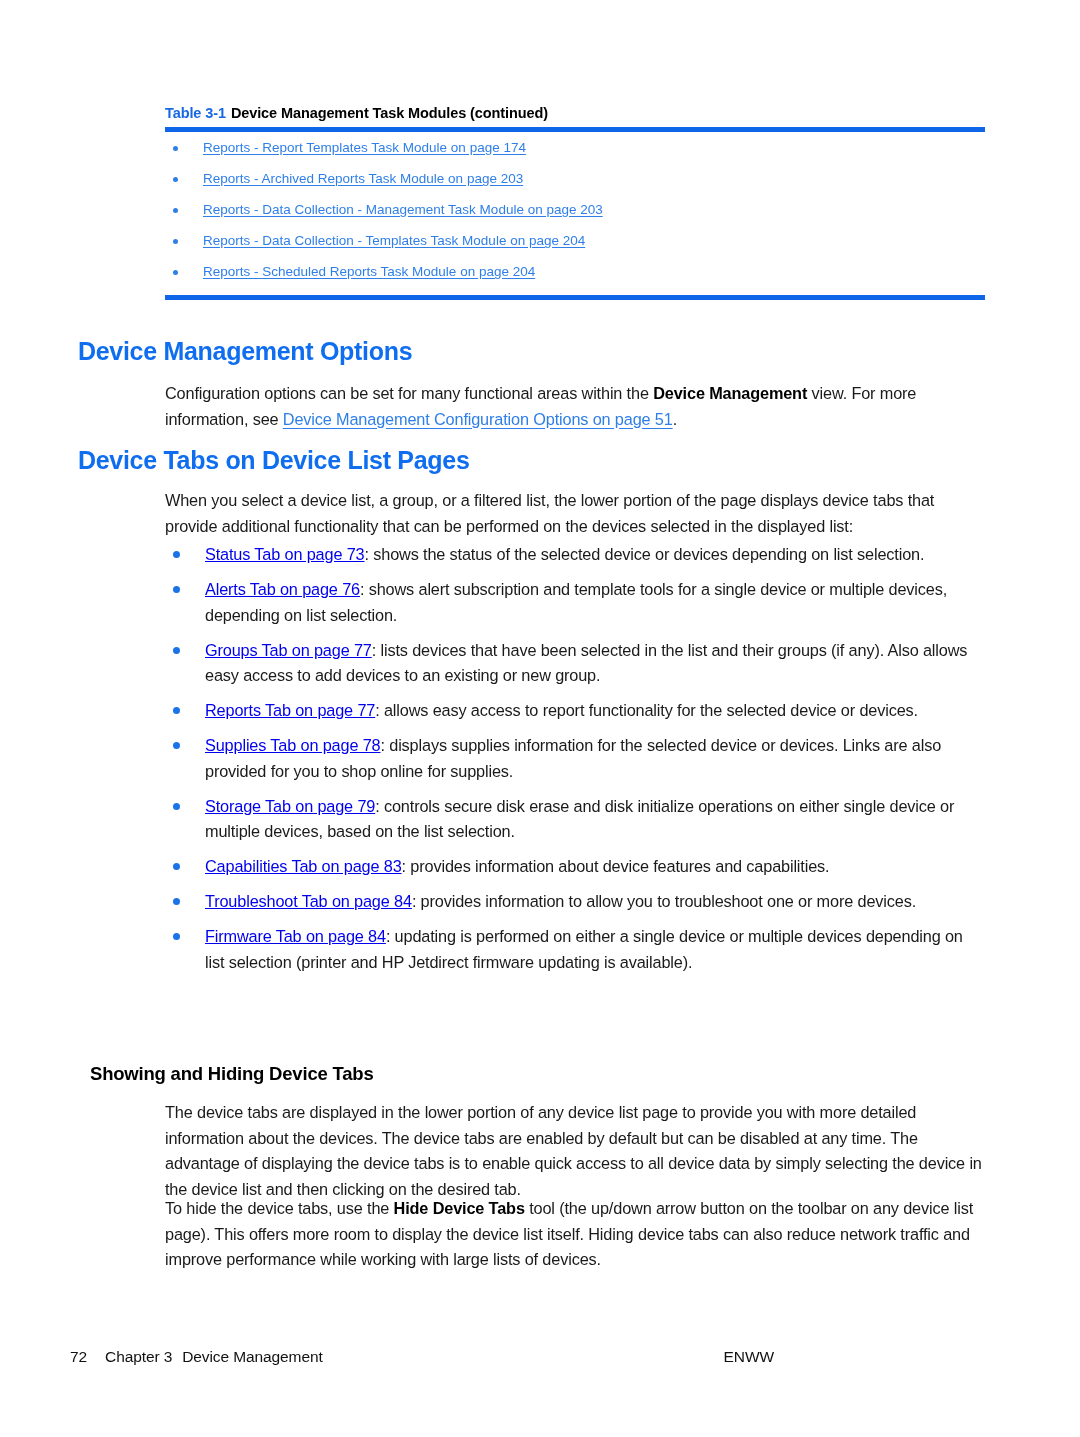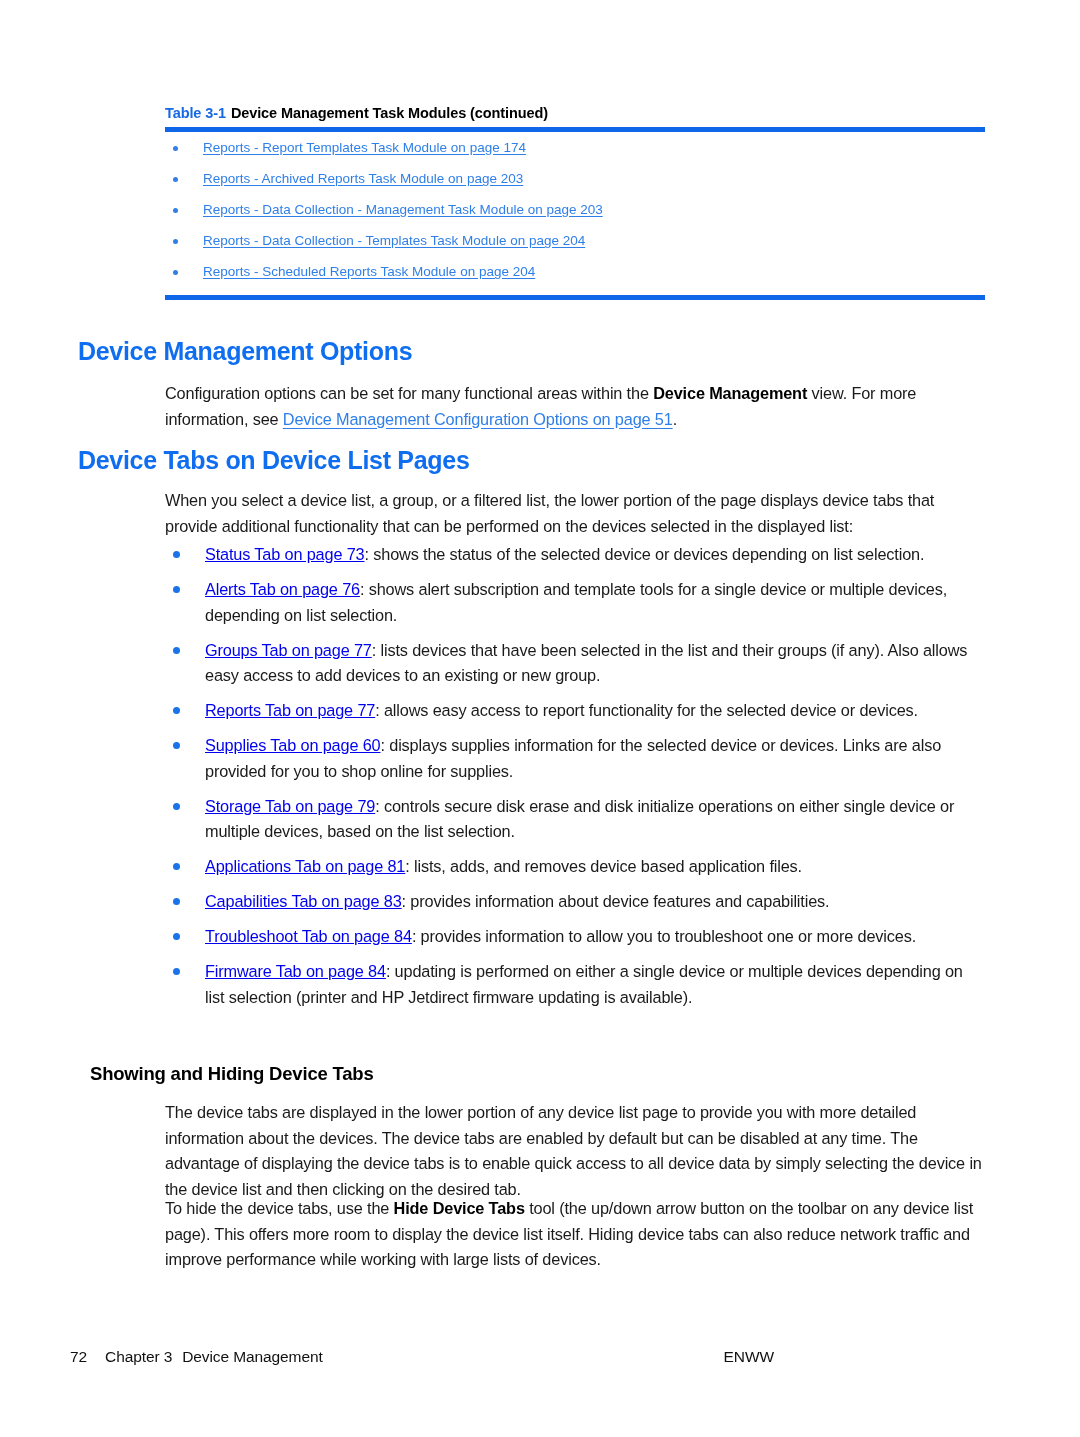--- a/index.html
+++ b/index.html
@@ -194,23 +194,22 @@
 
   <h1 class="sec" style="top:445px;">Device Tabs on Device List Pages</h1>
 
   <div class="body-p" style="top:488px;">When you select a device list, a group, or a filtered list, the lower portion of the page displays device tabs that provide additional functionality that can be performed on the devices selected in the displayed list:</div>
 
   <ul class="bullets" style="top:542px;">
     <li><a href="#">Status Tab on page 73</a><span class="bul-text">: shows the status of the selected device or devices depending on list selection.</span></li>
     <li><a href="#">Alerts Tab on page 76</a><span class="bul-text">: shows alert subscription and template tools for a single device or multiple devices, depending on list selection.</span></li>
     <li><a href="#">Groups Tab on page 77</a><span class="bul-text">: lists devices that have been selected in the list and their groups (if any). Also allows easy access to add devices to an existing or new group.</span></li>
     <li><a href="#">Reports Tab on page 77</a><span class="bul-text">: allows easy access to report functionality for the selected device or devices.</span></li>
-    <li><a href="#">Supplies Tab on page 60</a><span class="bul-text">: displays supplies information for the selected device or devices. Links are also provided for you to shop online for supplies.</span></li>
+    <li><a href="#">Supplies Tab on page 78</a><span class="bul-text">: displays supplies information for the selected device or devices. Links are also provided for you to shop online for supplies.</span></li>
     <li><a href="#">Storage Tab on page 79</a><span class="bul-text">: controls secure disk erase and disk initialize operations on either single device or multiple devices, based on the list selection.</span></li>
-    <li><a href="#">Applications Tab on page 81</a><span class="bul-text">: lists, adds, and removes device based application files.</span></li>
     <li><a href="#">Capabilities Tab on page 83</a><span class="bul-text">: provides information about device features and capabilities.</span></li>
     <li><a href="#">Troubleshoot Tab on page 84</a><span class="bul-text">: provides information to allow you to troubleshoot one or more devices.</span></li>
     <li><a href="#">Firmware Tab on page 84</a><span class="bul-text">: updating is performed on either a single device or multiple devices depending on list selection (printer and HP Jetdirect firmware updating is available).</span></li>
   </ul>
 
   <h2 class="subsec" style="top:1062px;">Showing and Hiding Device Tabs</h2>
 
   <div class="body-p" style="top:1100px;">The device tabs are displayed in the lower portion of any device list page to provide you with more detailed information about the devices. The device tabs are enabled by default but can be disabled at any time. The advantage of displaying the device tabs is to enable quick access to all device data by simply selecting the device in the device list and then clicking on the desired tab.</div>
 
   <div class="body-p" style="top:1196px;">

